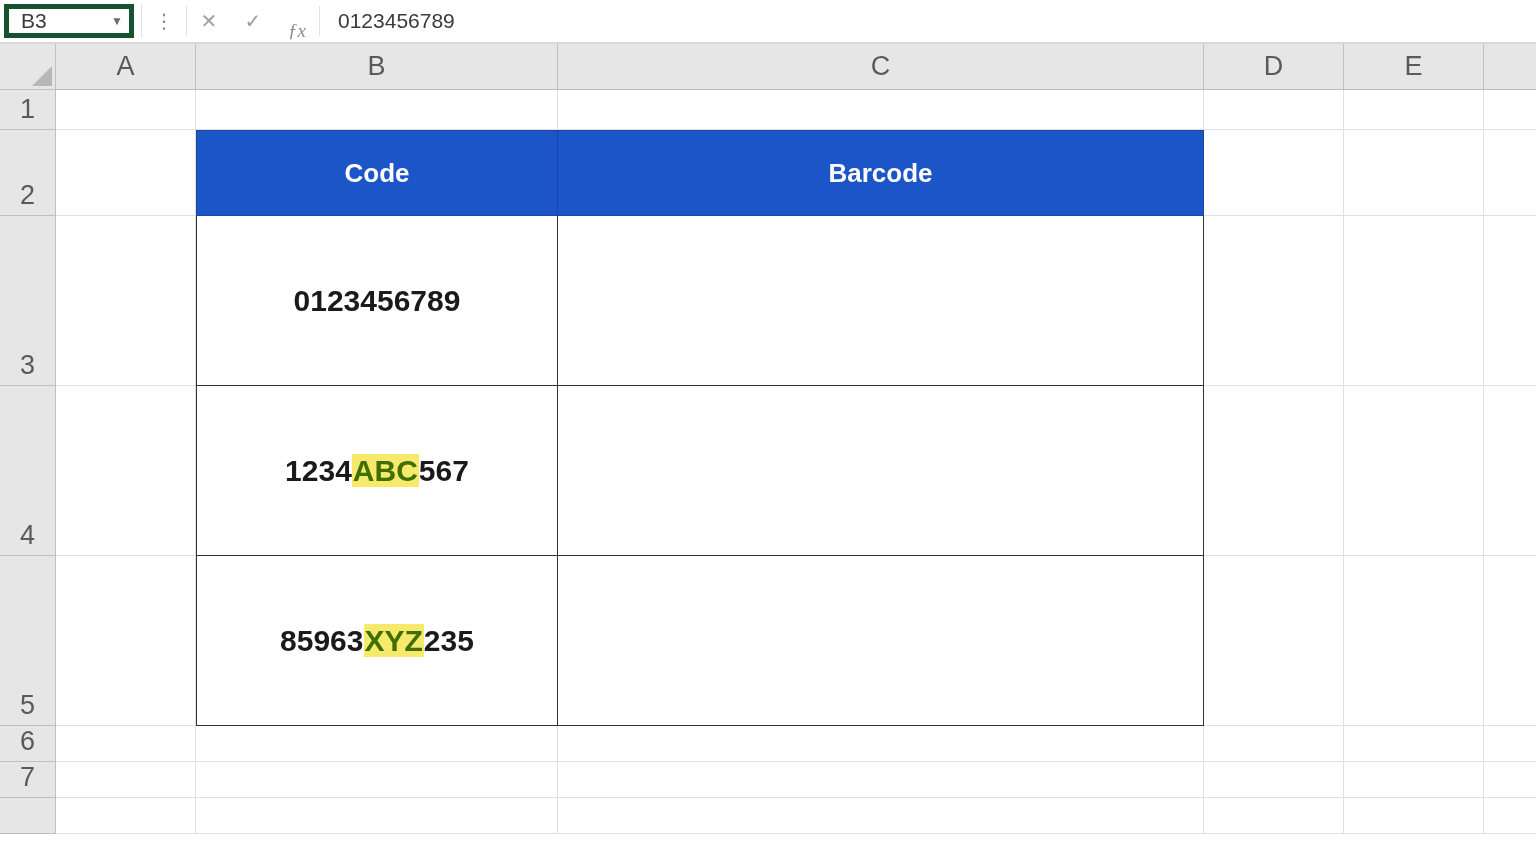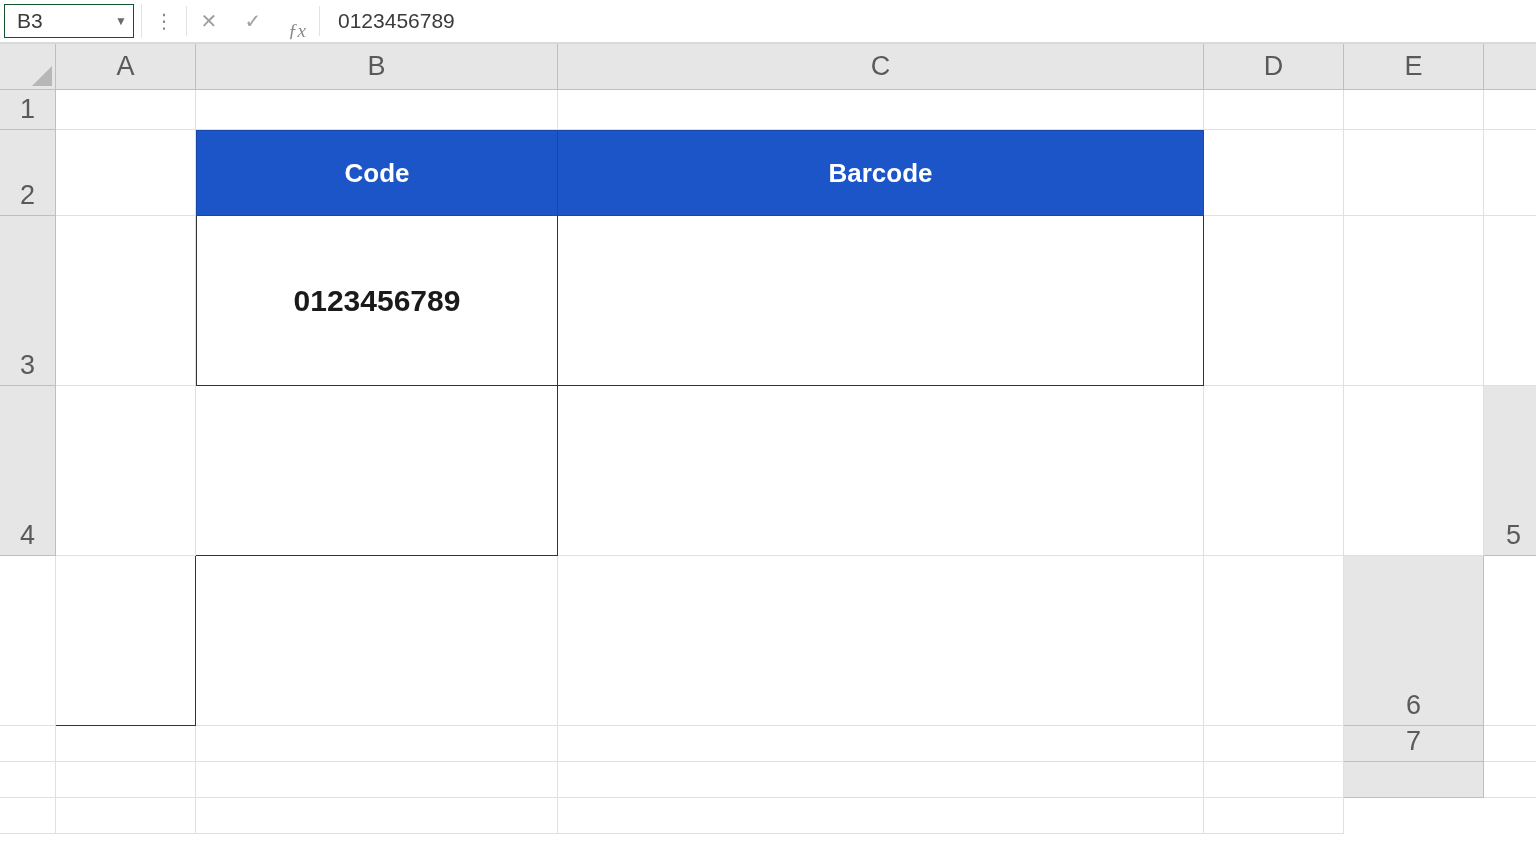--- a/index.html
+++ b/index.html
@@ -21,21 +21,21 @@
     font-size: 21px;
     color: #3b3b3b;
   }
   .name-box {
     display: flex;
     align-items: center;
     justify-content: space-between;
     width: 130px;
     padding: 0 6px 0 12px;
     background: #ffffff;
-    border: 1px solid #14532d;
+    border: 5px solid #14532d;
     margin: 4px 0 4px 4px;
   }
   .name-box .caret {
     font-size: 12px;
     color: #6b6b6b;
   }
   .fb-divider {
     width: 8px;
     margin: 4px 0;
     border-right: 1px solid #e3e3e3;
@@ -192,29 +192,35 @@
   </div>
   <div class="cell td">
     <span></span>
   </div>
   <div class="cell"></div>
   <div class="cell"></div>
   <div class="cell"></div>
 
   <div class="row-head">4</div>
   <div class="cell"></div>
+  <div class="cell td first">
+    <span><span>1234</span><span class="hl">ABC</span><span>567</span></span>
+  </div>
   <div class="cell td">
     <span></span>
   </div>
   <div class="cell"></div>
   <div class="cell"></div>
   <div class="cell"></div>
 
   <div class="row-head">5</div>
   <div class="cell"></div>
+  <div class="cell td first">
+    <span><span>85963</span><span class="hl">XYZ</span><span>235</span></span>
+  </div>
   <div class="cell td">
     <span></span>
   </div>
   <div class="cell"></div>
   <div class="cell"></div>
   <div class="cell"></div>
 
   <div class="row-head">6</div>
   <div class="cell"></div>
   <div class="cell"></div>

